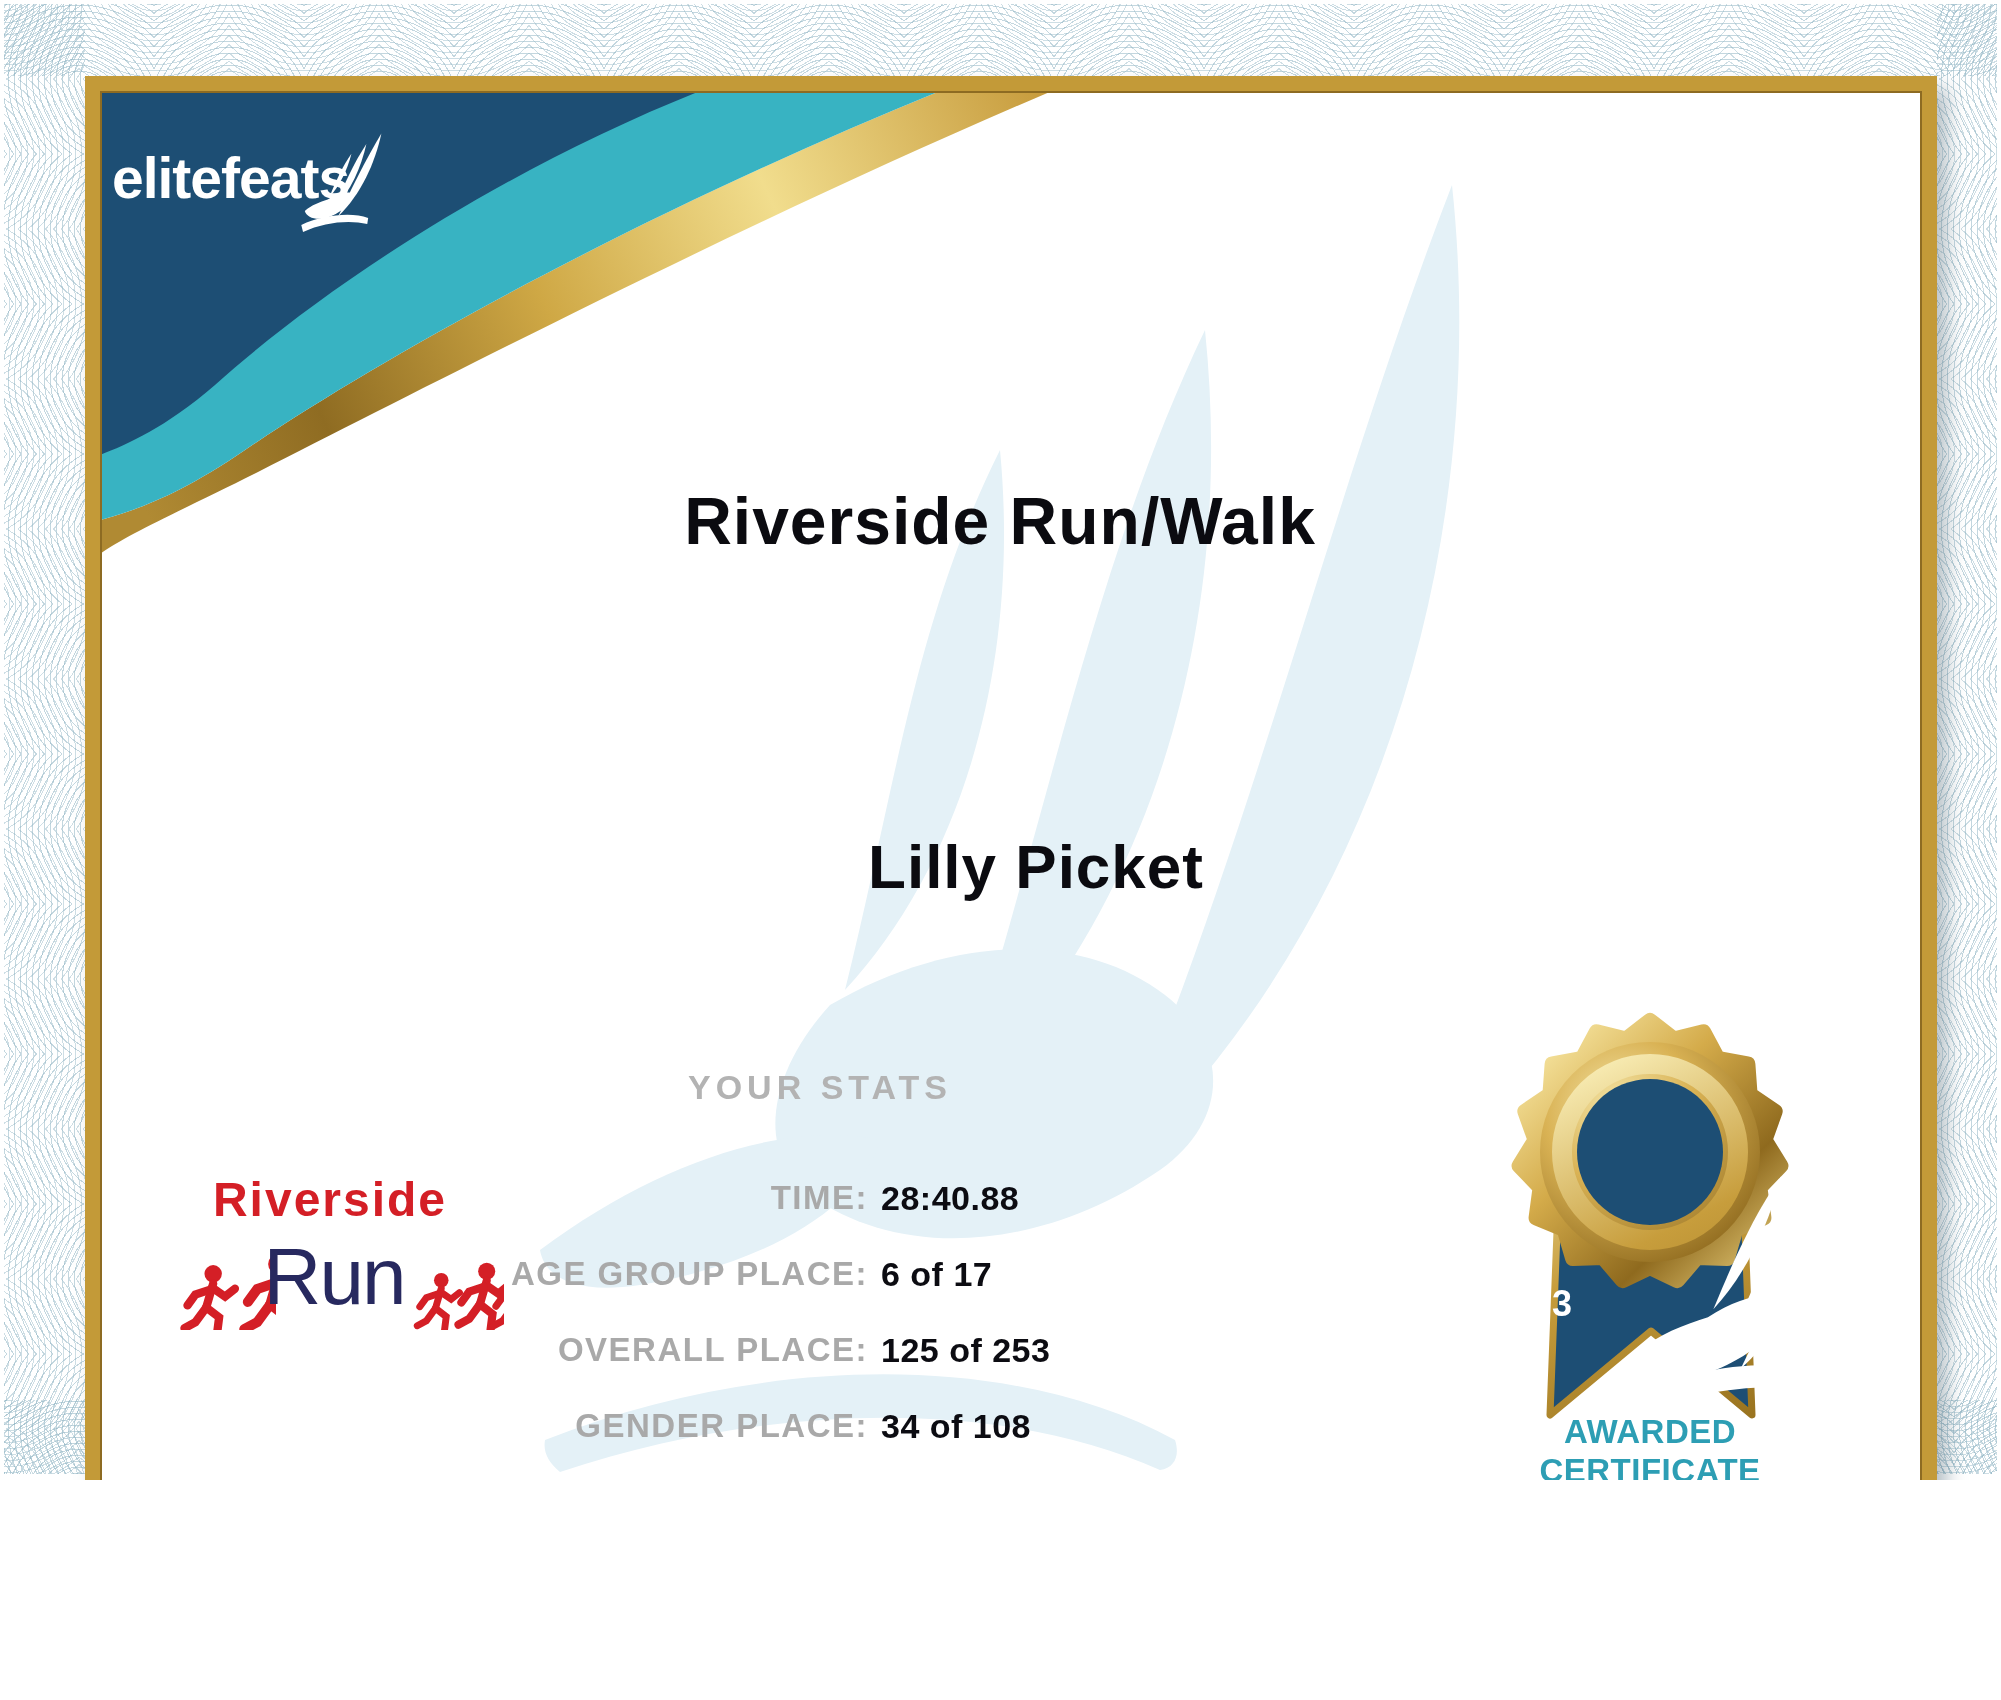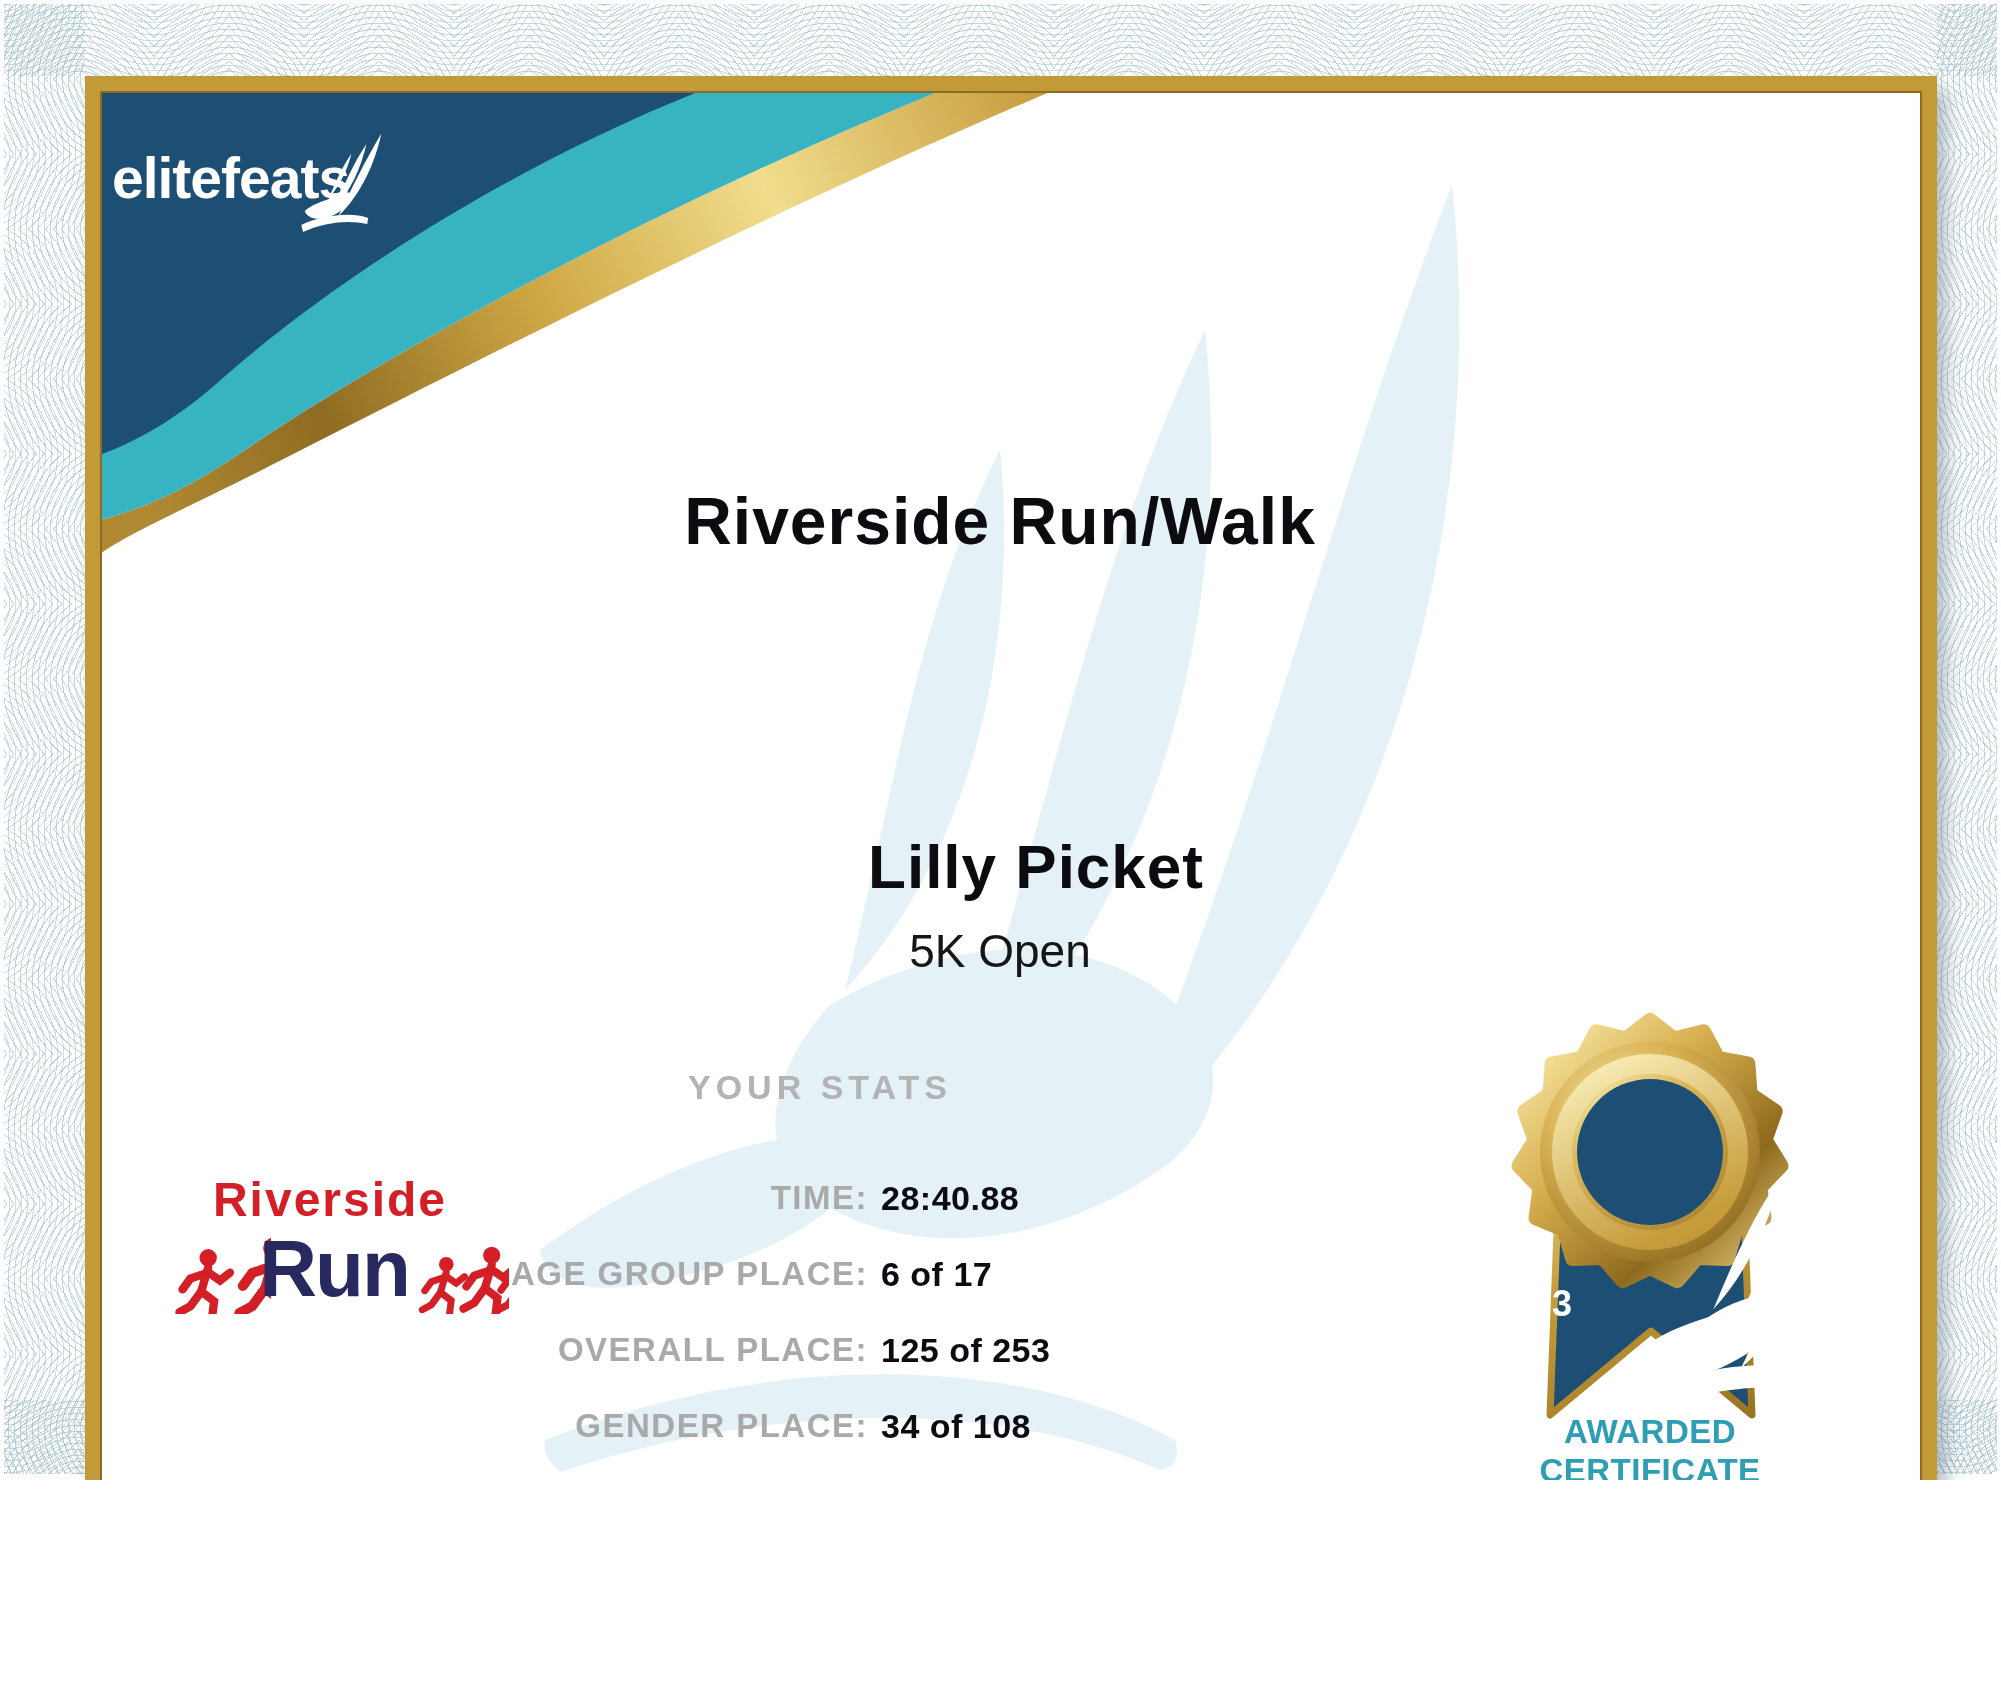--- a/index.html
+++ b/index.html
@@ -49,22 +49,22 @@
          color:#0c0c12;font-weight:800;font-size:34px;letter-spacing:.5px;}
 
   
   .wordmark{left:112px;top:150px;font-size:57px;font-weight:800;color:#fff;letter-spacing:-1px;z-index:3;}
   .logo-foot{position:absolute;left:296px;top:126px;width:88px;height:124px;z-index:3;}
 
   
   .evlogo{left:140px;top:1176px;width:380px;text-align:center;z-index:3;}
   .evlogo .l1{font-size:48px;font-weight:900;color:var(--red,#d41f26);letter-spacing:2px;}
   .evlogo .l2{margin-top:0px;display:flex;align-items:flex-end;justify-content:center;}
-  .evlogo .run{font-size:80px;font-weight:700;color:var(--logo-navy,#27295f);letter-spacing:-2px;
-               margin:8px -12px;line-height:.92;}
+  .evlogo .run{font-size:80px;font-weight:400;color:var(--logo-navy,#27295f);letter-spacing:-2px;
+               margin:16px -12px;line-height:.92;}
   .runners{color:var(--red,#d41f26);}
 
   
   .medal-svg{position:absolute;left:1480px;top:1000px;width:340px;height:460px;z-index:3;}
   .year{left:1480px;top:1286px;width:340px;text-align:left;color:#fff;font-size:36px;
         font-weight:700;letter-spacing:4px;z-index:4;}
   .medal-caption{left:1480px;top:1412px;width:340px;text-align:center;z-index:4;
         color:var(--caption-teal,#2d9eb4);font-weight:800;font-size:33px;letter-spacing:.5px;line-height:39px;}
   .medal-caption span{display:block;}
 </style>
@@ -126,21 +126,20 @@
 
   <div class="frame"></div>
 
   <div class="abs wordmark">elitefeats</div>
   <svg class="logo-foot" viewBox="0 0 100 130">
     <use href="#wingfoot" fill="#ffffff"></use>
   </svg>
 
   <div class="abs center-main event-title">Riverside Run/Walk</div>
   <div class="abs center-main name">Lilly Picket</div>
-  <div class="abs center-main division">5K Open</div>
   <div class="abs lbl your-stats">YOUR STATS</div>
 
   <div class="stats">
     <div class="srow">
       <span class="sl">TIME:</span>
       <span class="sv">28:40.88</span>
     </div>
     <div class="srow">
       <span class="sl">AGE GROUP PLACE:</span>
       <span class="sv">6 of 17</span>

